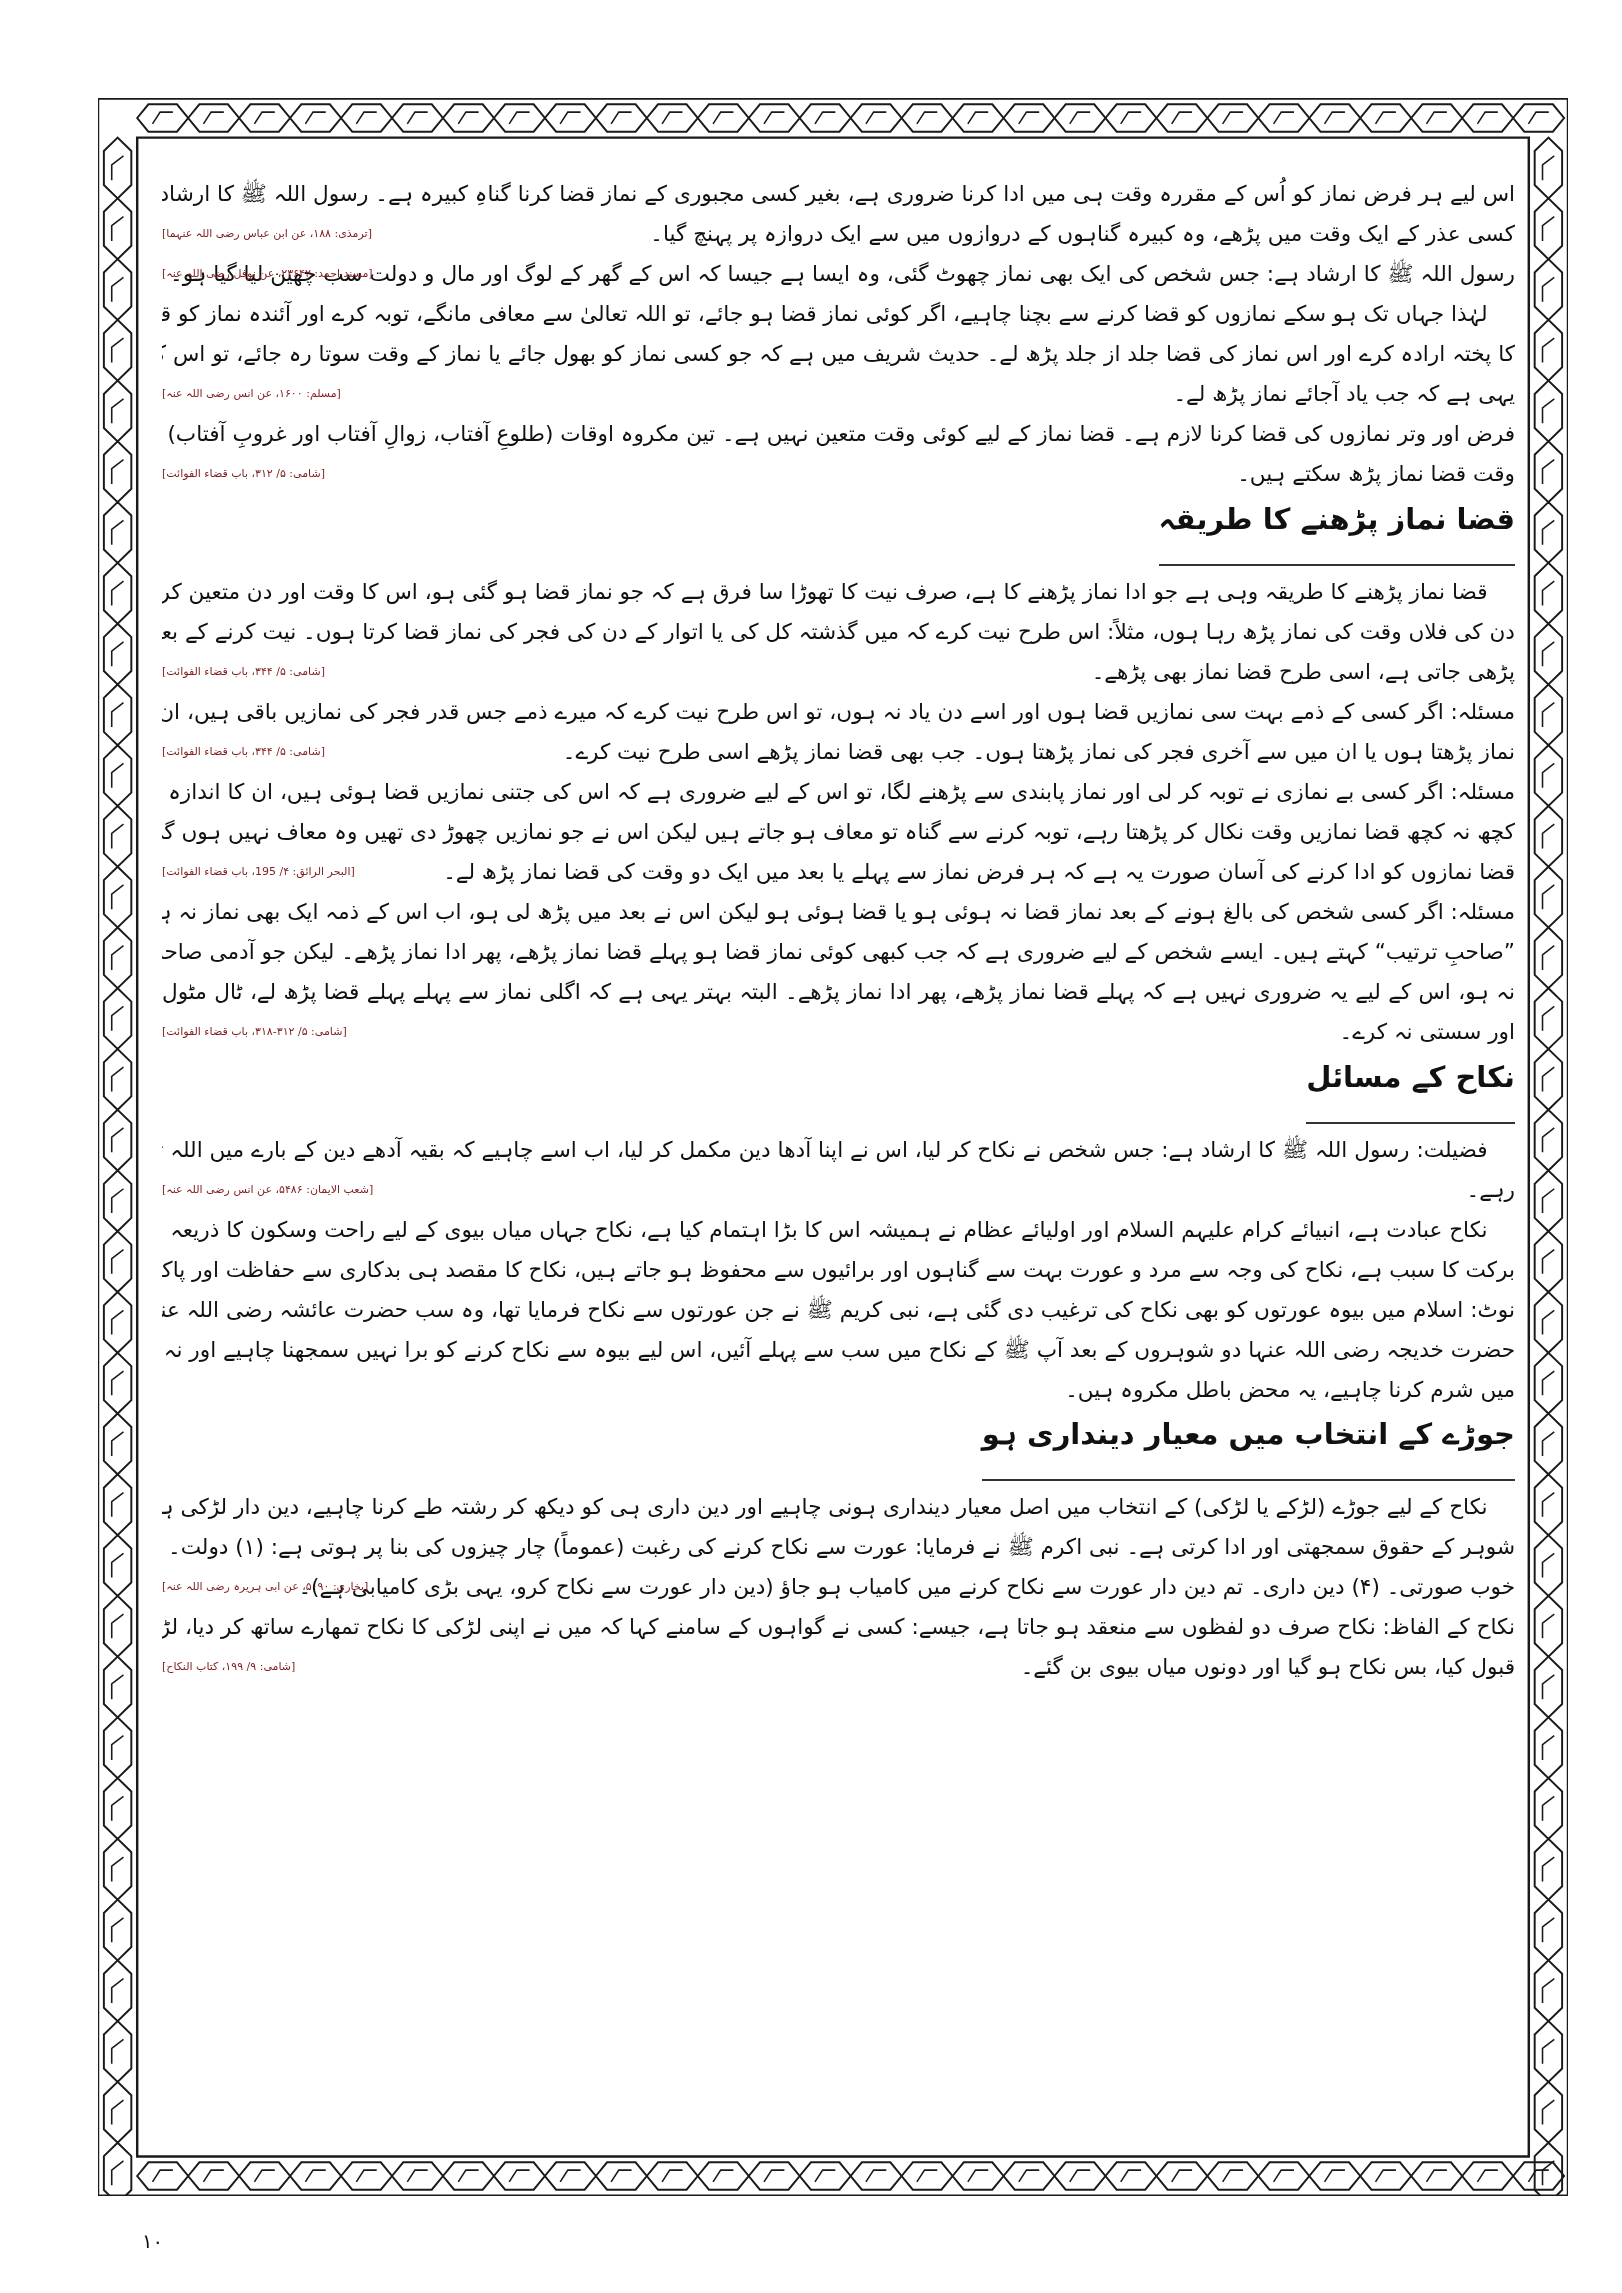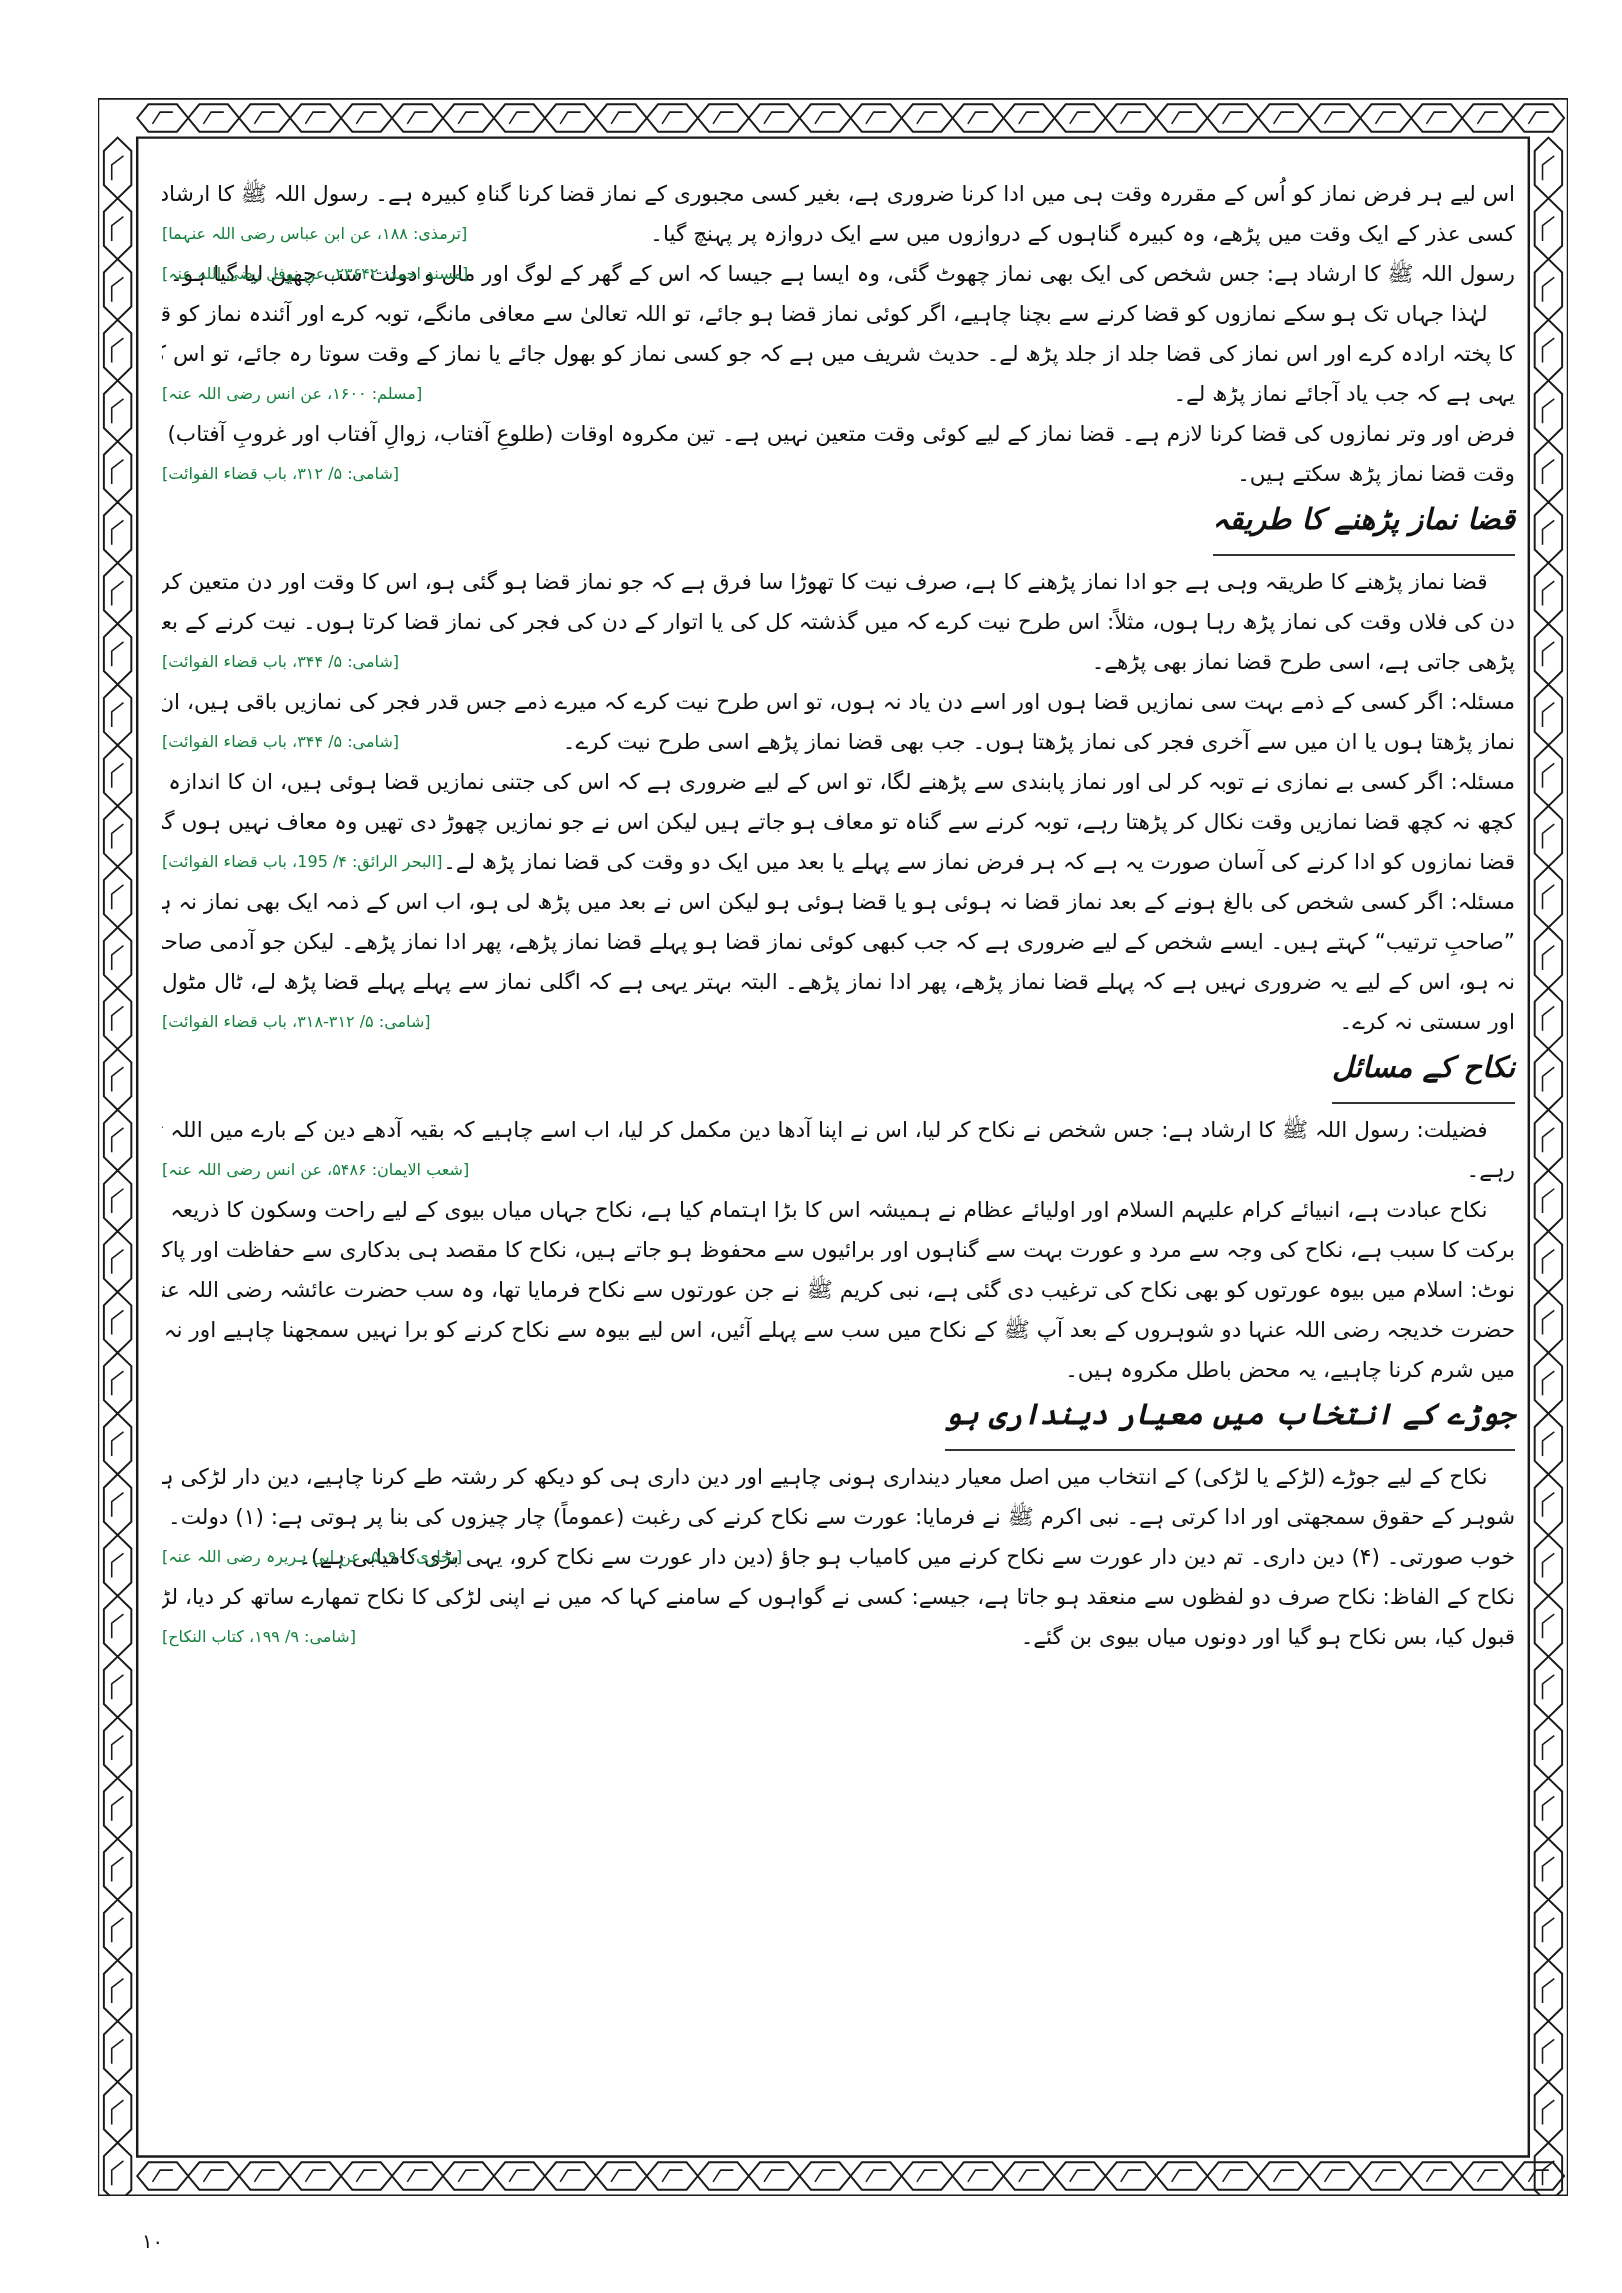--- a/index.html
+++ b/index.html
@@ -9,24 +9,24 @@
   
   .frame { position: absolute; left: 98px; top: 98px; width: 1470px; height: 2098px; }
   .frame svg { position: absolute; left: 0; top: 0; width: 1470px; height: 2098px; }
 
   
   .content { position: absolute; left: 162px; top: 174px; width: 1353px; direction: rtl;
              text-align: justify; font-size: 21.6px; line-height: 40px; }
   .line { display: block; position: relative; min-height: 40px; white-space: nowrap; overflow: hidden; }
   .line.justify { text-align-last: justify; }
   .line.indent { padding-right: 27.4px; }
-  .ref { position: absolute; left: 0; top: 0; direction: rtl; font-size: 16px; color: #15803d; }
+  .ref { position: absolute; left: 0; top: 0; direction: rtl; font-size: 11px; color: #7f1d1d; }
 
   .heading { display: inline-block; font-size: 29px; font-weight: bold; line-height: 43px;
-             padding-bottom: 13px; border-bottom: 2px solid #333; margin: 3.9px 0 5.9px 0; font-style: italic; }
+             padding-bottom: 23px; border-bottom: 2px solid #333; margin: 3.9px 0 5.9px 0; }
   .heading-wrap { display: block; }
 
   .page-number { position: absolute; left: 98px; top: 2230px; font-size: 19.6px; direction: rtl; margin-left: 44px; }
 </style>
 </head>
 <body>
 
 <div class="frame">
   <svg id="border-svg" viewBox="0 0 1500 2140" xmlns="http://www.w3.org/2000/svg">
       <path d="M0,0 H1500 V2140 H0 Z" fill="none" stroke="#1a1a1a" stroke-width="2.5" stroke-linejoin="miter"></path>

